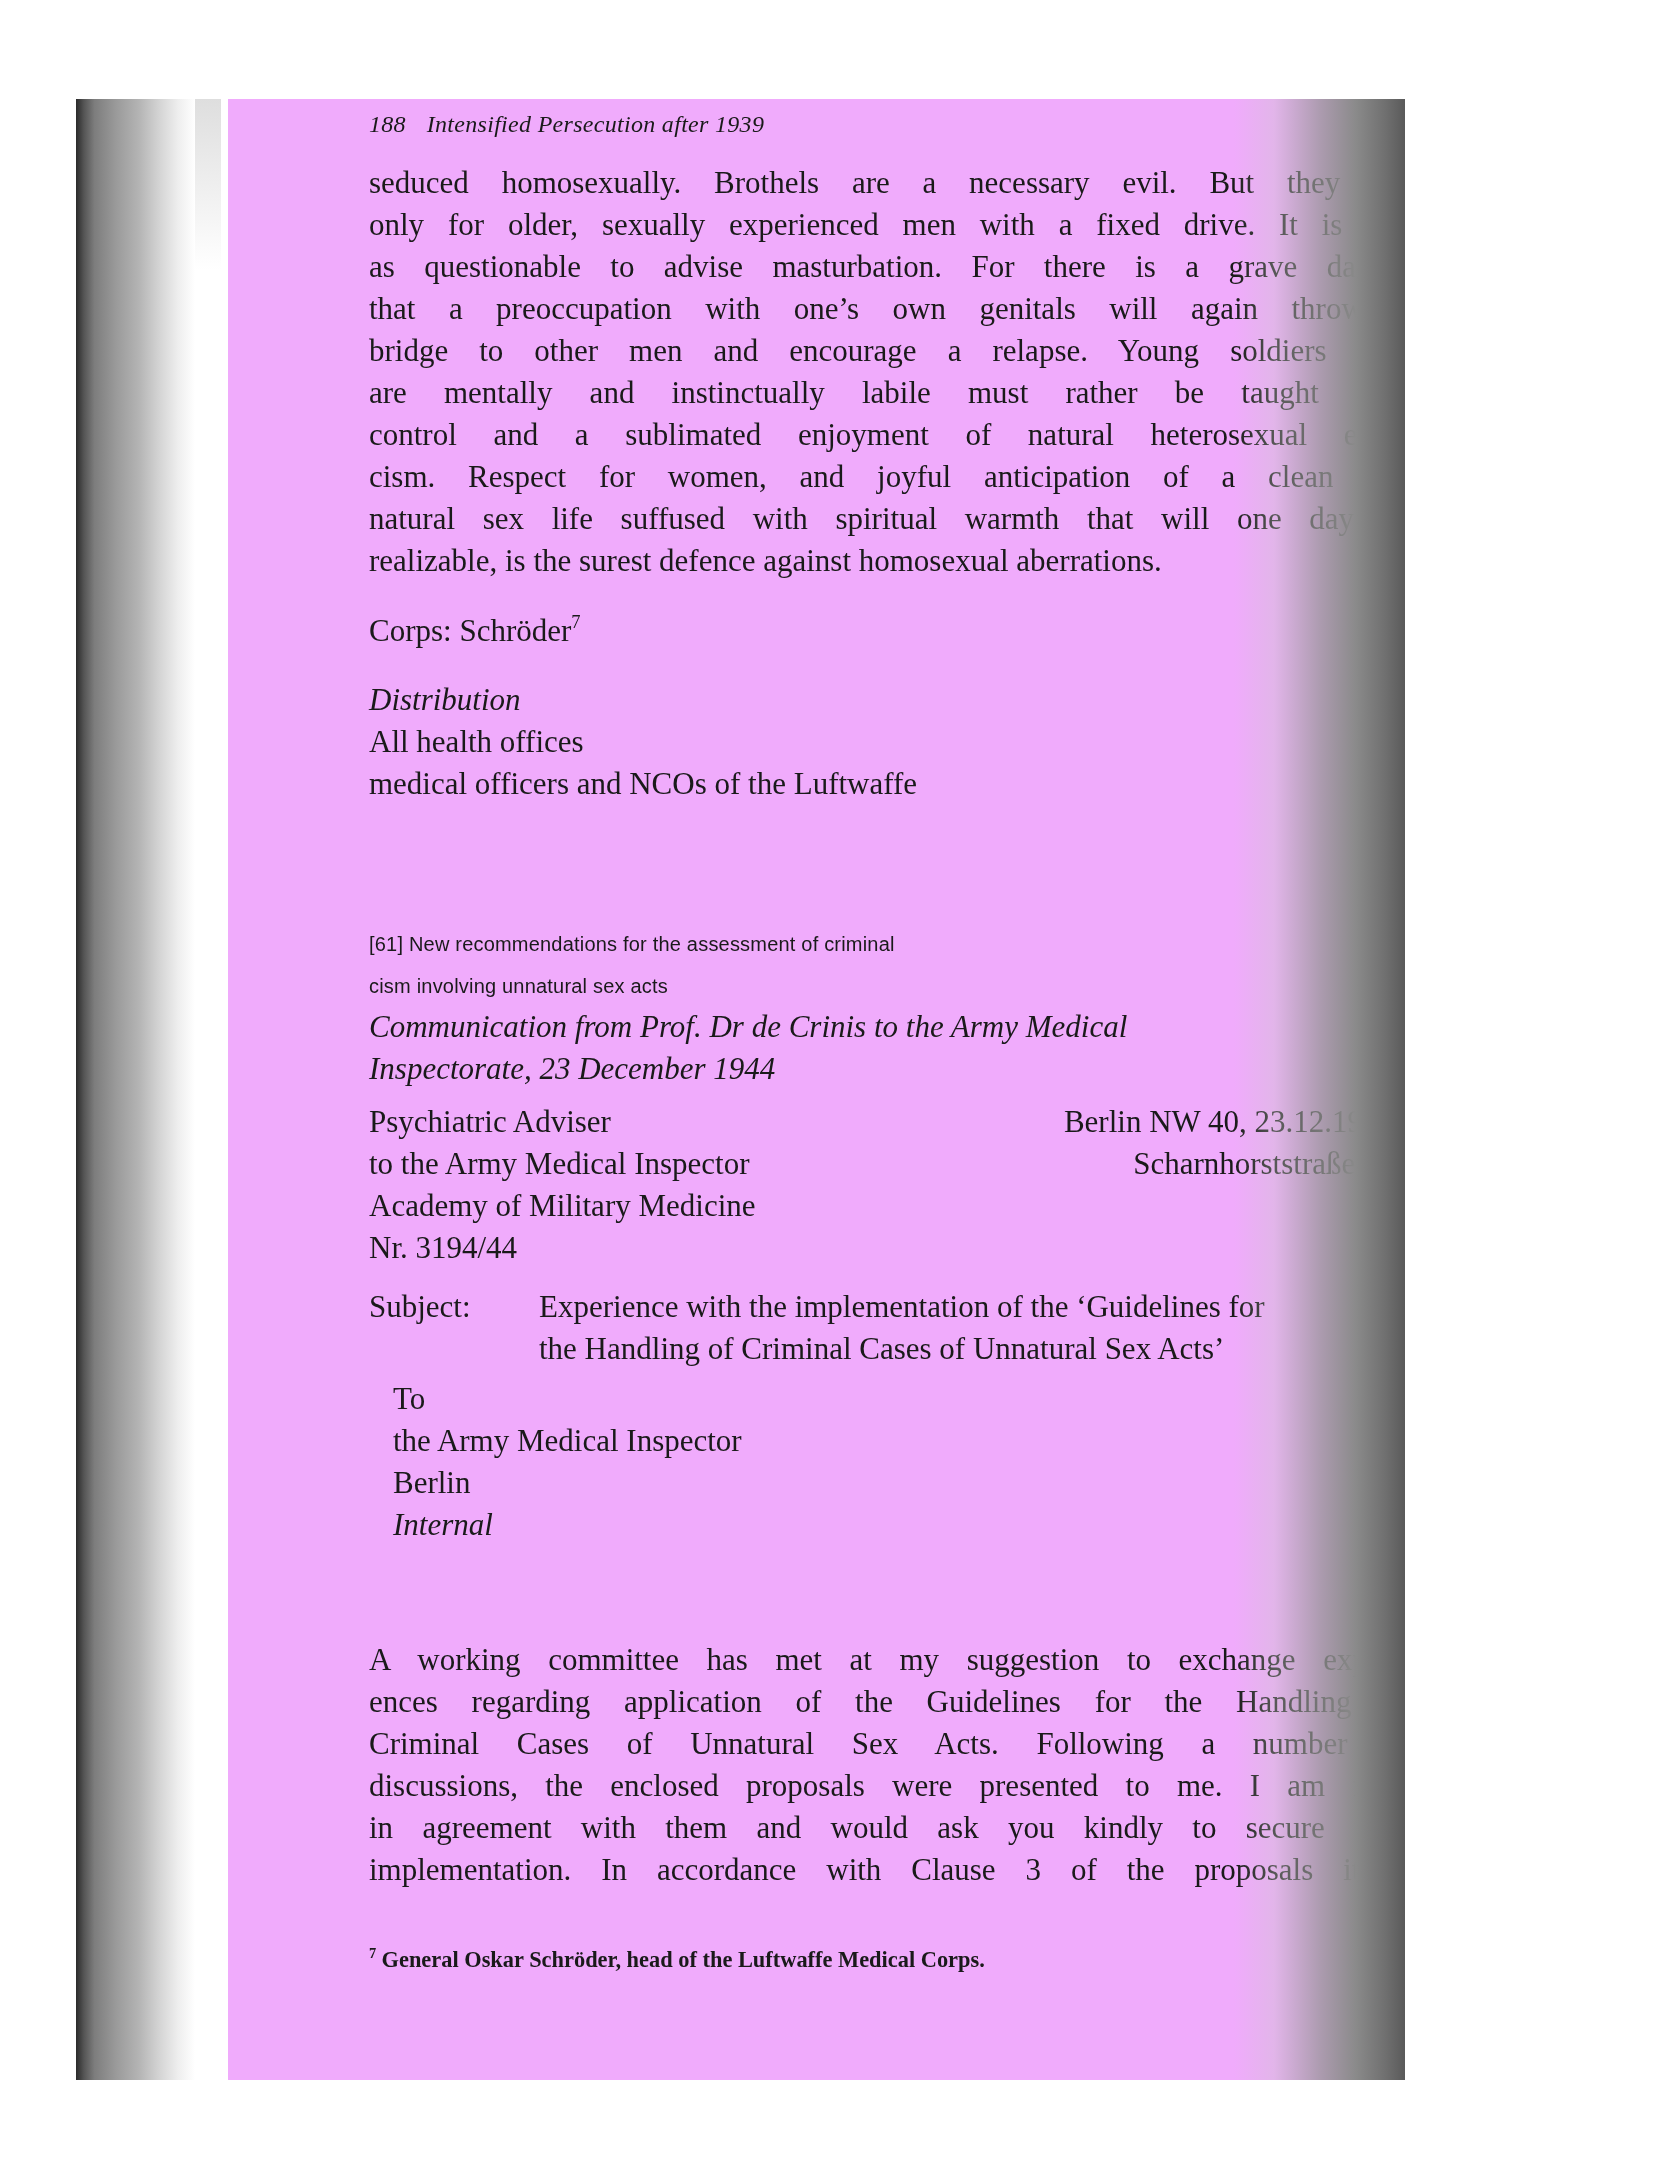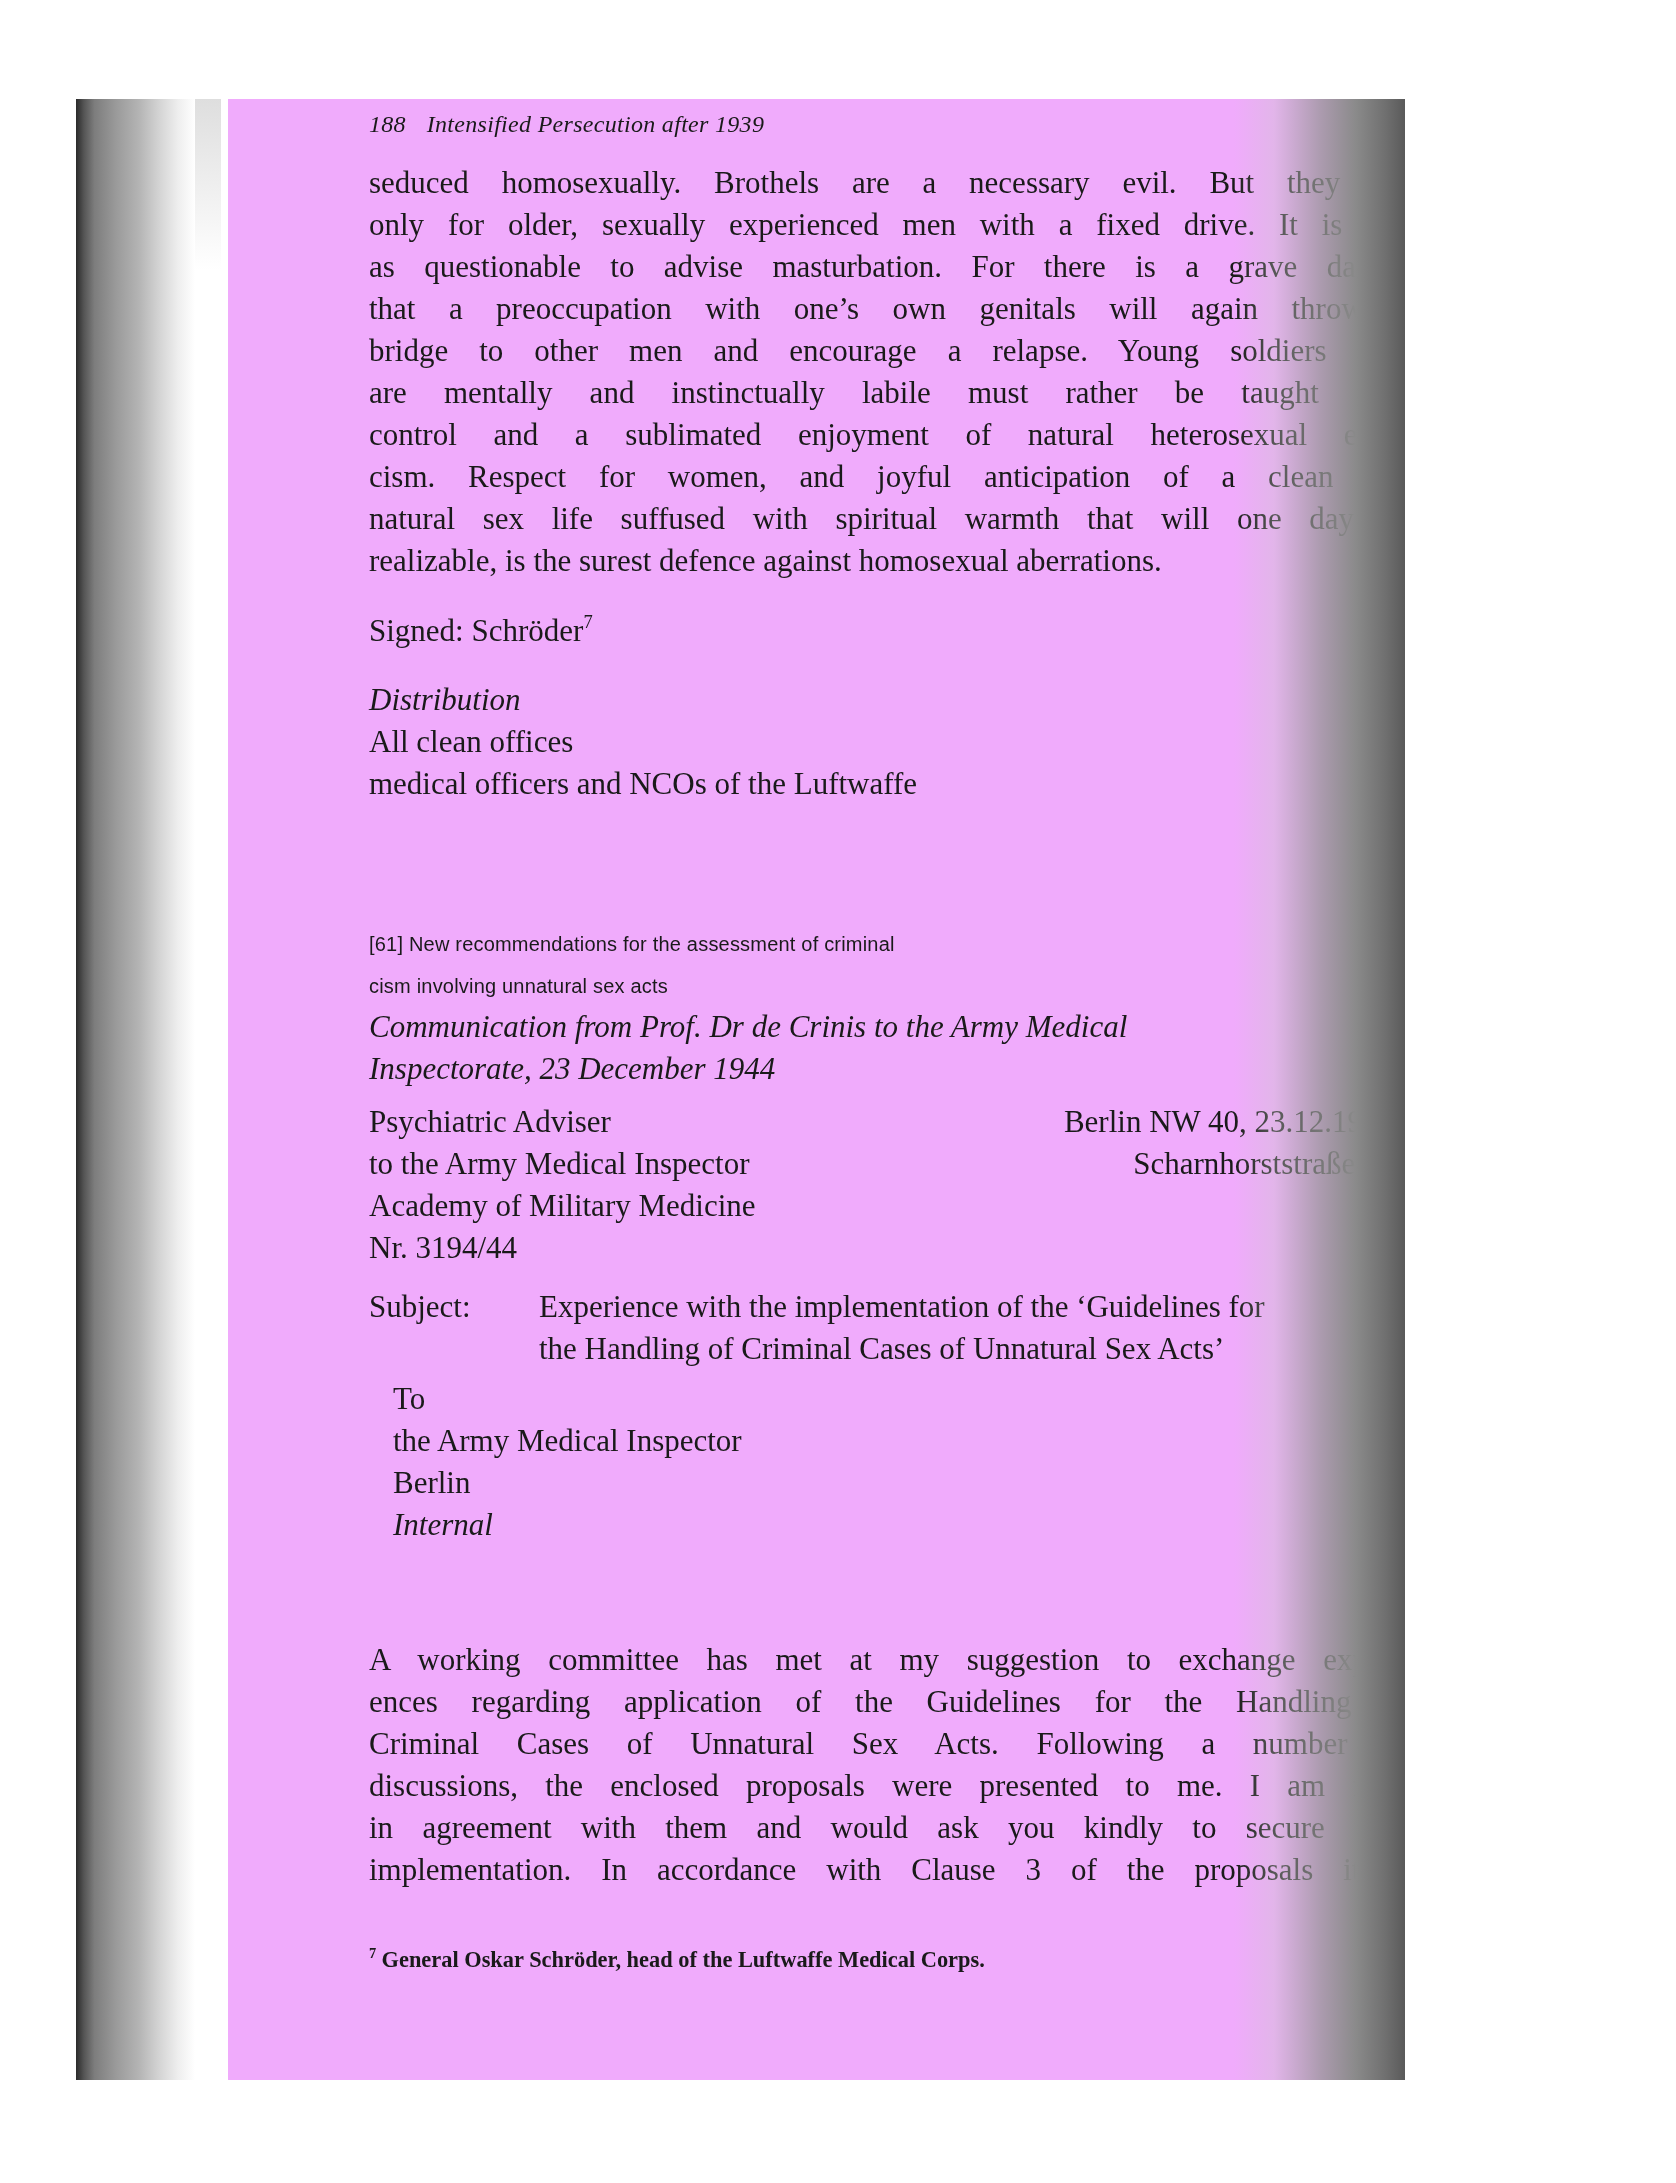--- a/index.html
+++ b/index.html
@@ -213,26 +213,26 @@
       <span class="line">that a preoccupation with one’s own genitals will again throw a</span>
       <span class="line">bridge to other men and encourage a relapse. Young soldiers who</span>
       <span class="line">are mentally and instinctually labile must rather be taught self-</span>
       <span class="line">control and a sublimated enjoyment of natural heterosexual eroti-</span>
       <span class="line">cism. Respect for women, and joyful anticipation of a clean and</span>
       <span class="line">natural sex life suffused with spiritual warmth that will one day be</span>
       <span class="line last">realizable, is the surest defence against homosexual aberrations.</span>
     </p>
 
     <div class="plain" style="top:511px;">
-      <span>Signed: Schröder</span><sup class="fn">7</sup>
+      <span>Corps: Schröder</span><sup class="fn">7</sup>
     </div>
 
     <div class="plain" style="top:580px;">
       <div class="italic">Distribution</div>
-      <div>All clean offices</div>
+      <div>All health offices</div>
       <div>medical officers and NCOs of the Luftwaffe</div>
     </div>
 
     <div class="doc-heading">
       <div>[61]  New recommendations for the assessment of criminal</div>
       <div>cism involving unnatural sex acts</div>
     </div>
 
     <div class="doc-subtitle">
       <div>Communication from Prof. Dr de Crinis to the Army Medical</div>

